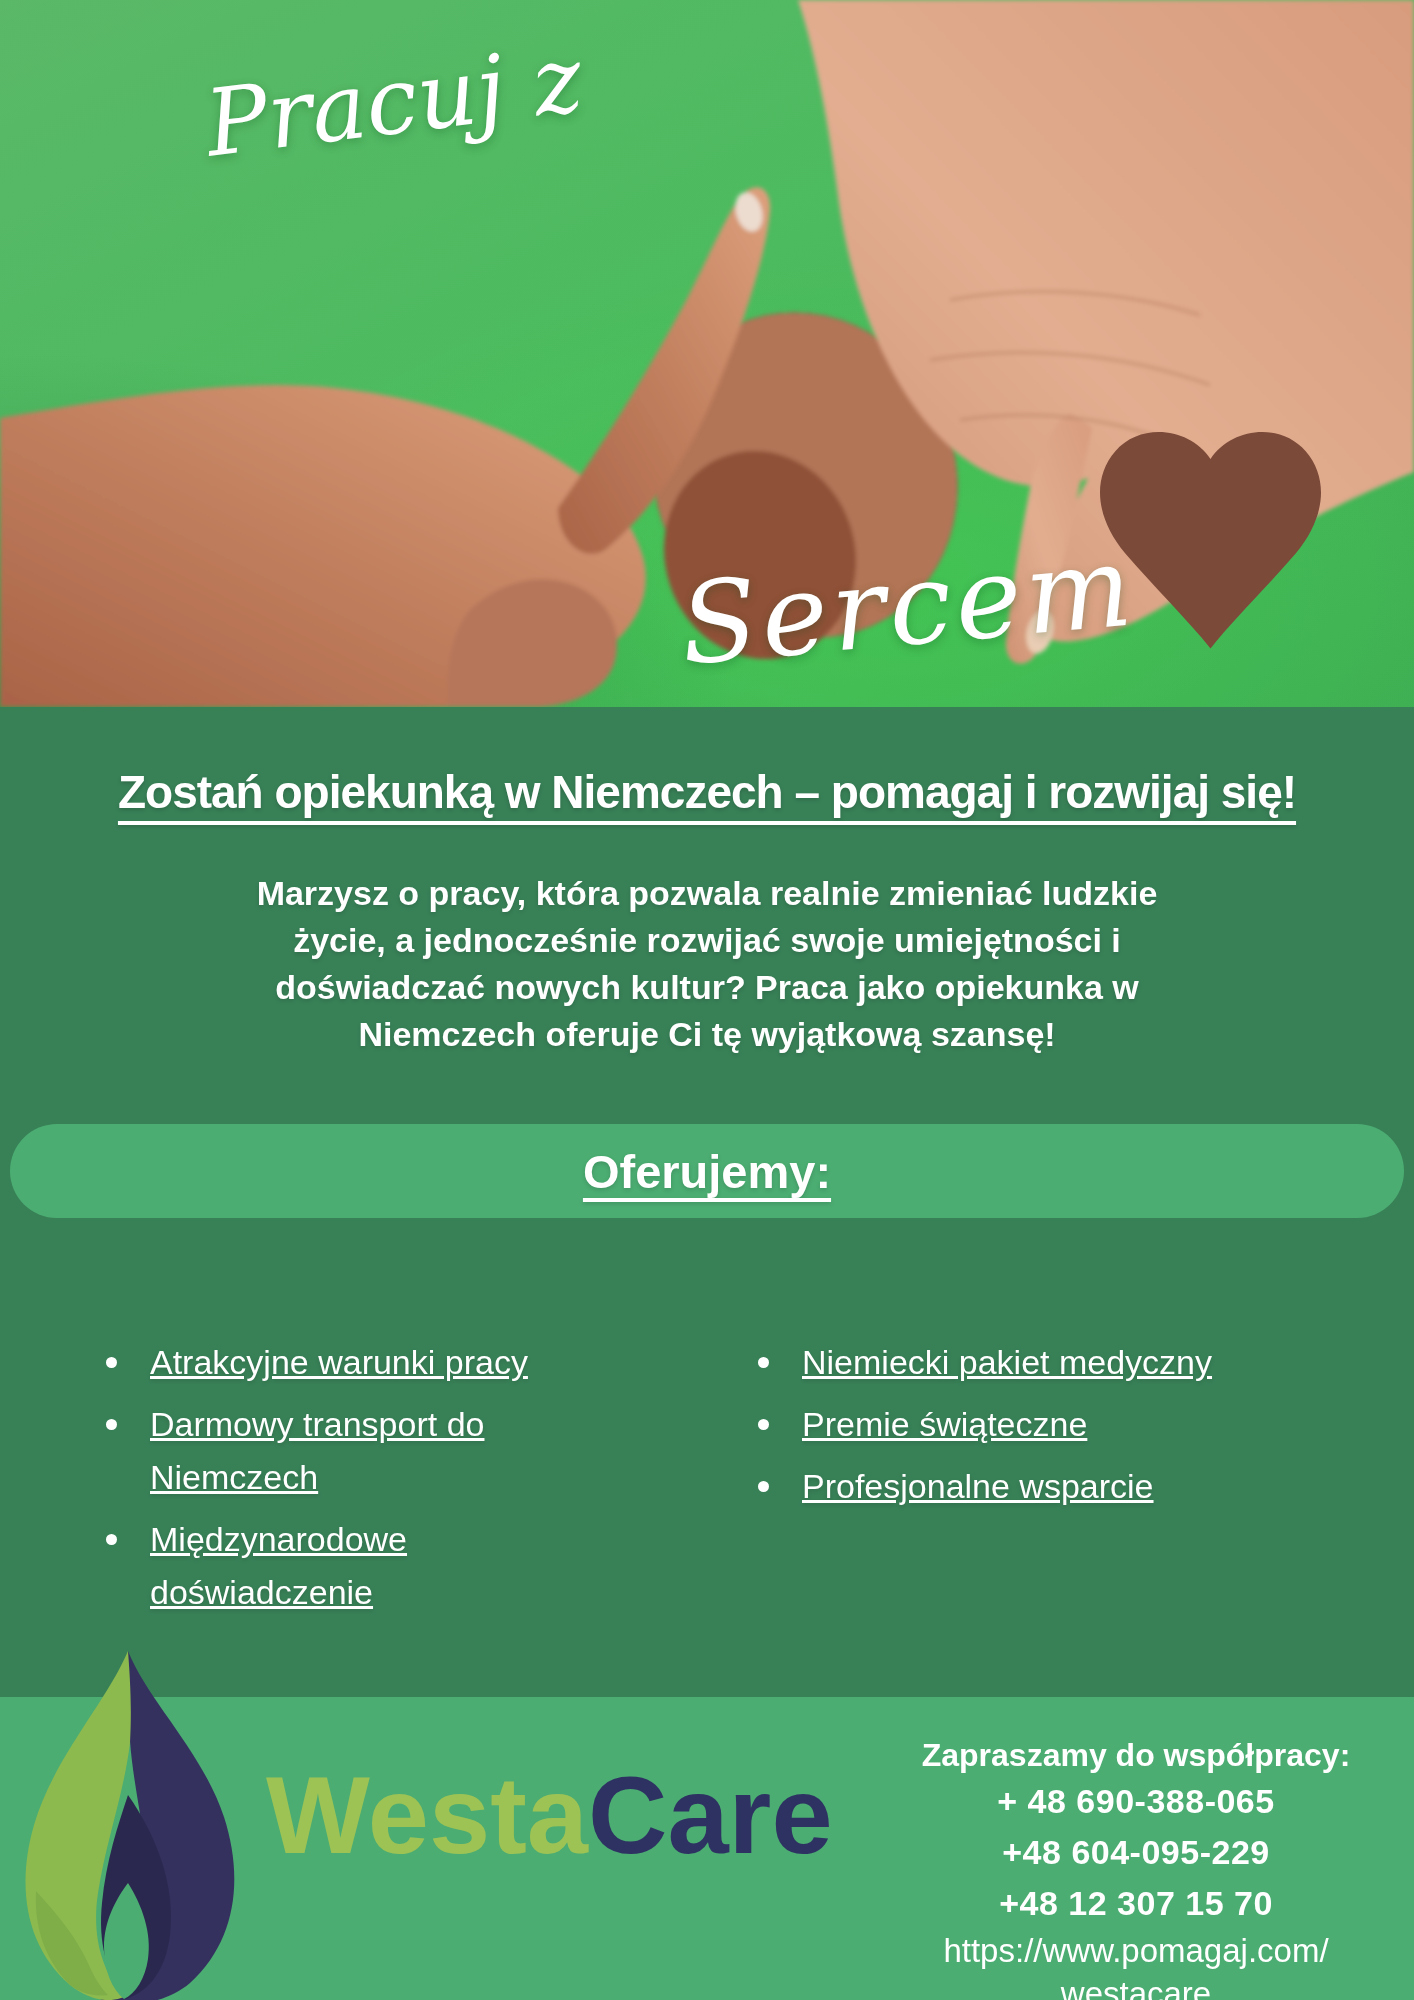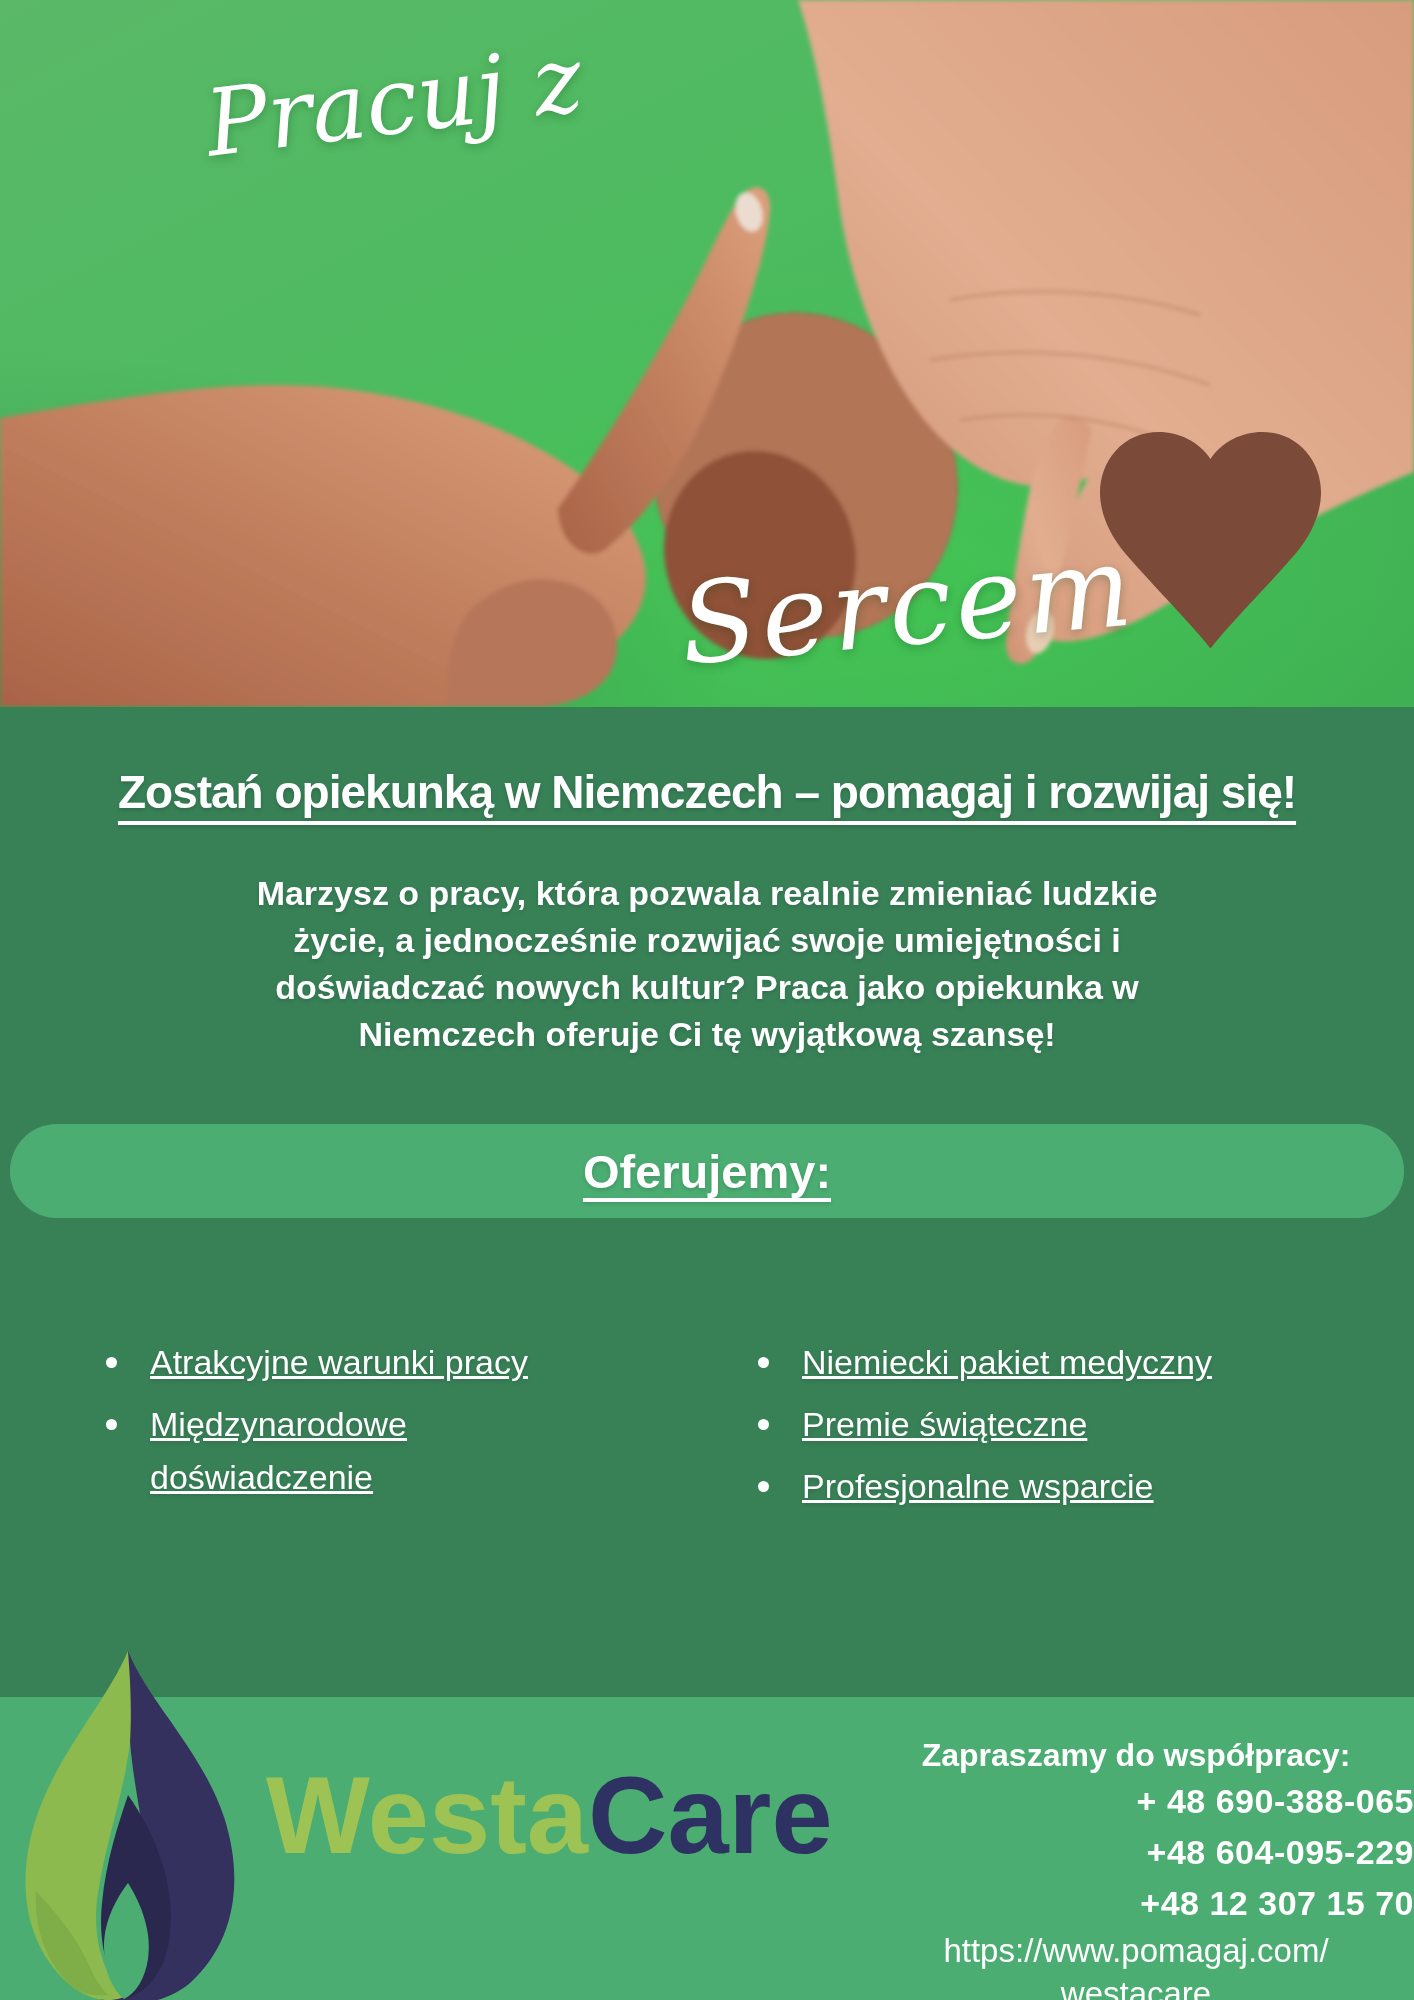--- a/index.html
+++ b/index.html
@@ -50,21 +50,21 @@
   .footerband{position:absolute;left:0;top:1697px;width:1414px;height:303px;background:var(--band_green);}
   .flame{position:absolute;left:6px;top:1645px;z-index:5;}
   .brand{
     position:absolute;left:266px;top:1752px;z-index:6;
     font-size:110px;font-weight:700;line-height:1.15;letter-spacing:0;white-space:nowrap;
   }
   .brand .p1{color:var(--brand_green);}
   .brand .p2{color:var(--brand_navy);}
   .contact{position:absolute;left:858px;top:1704px;width:556px;text-align:center;z-index:6;}
   .c-head{font-size:32px;font-weight:700;line-height:42px;margin-top:30px;}
-  .c-phone{font-size:34px;font-weight:700;line-height:51px;letter-spacing:.5px;text-align:right;}
+  .c-phone{font-size:34px;font-weight:700;line-height:51px;letter-spacing:.5px;}
   .c-url{font-size:33px;font-weight:400;line-height:43px;}
 </style>
 </head>
 <body>
 
 <div class="poster">
 
   <section class="hero">
     <svg class="hands" width="1414" height="707" viewBox="0 0 1414 707" preserveAspectRatio="none">
       <defs>
@@ -154,20 +154,21 @@
       <div>doświadczać nowych kultur? Praca jako opiekunka w</div>
       <div>Niemczech oferuje Ci tę wyjątkową szansę!</div>
     </div>
 
     <div class="pill">
       <span class="pill-label">Oferujemy:</span>
     </div>
 
     <ul class="offers left">
       <li><span class="dot"></span><span>Atrakcyjne warunki pracy</span></li>
+      <li><span class="dot"></span><span>Darmowy transport do Niemczech</span></li>
       <li><span class="dot"></span><span>Międzynarodowe doświadczenie</span></li>
     </ul>
 
     <ul class="offers right">
       <li><span class="dot"></span><span>Niemiecki pakiet medyczny</span></li>
       <li><span class="dot"></span><span>Premie świąteczne</span></li>
       <li><span class="dot"></span><span>Profesjonalne wsparcie</span></li>
     </ul>
   </section>
 

